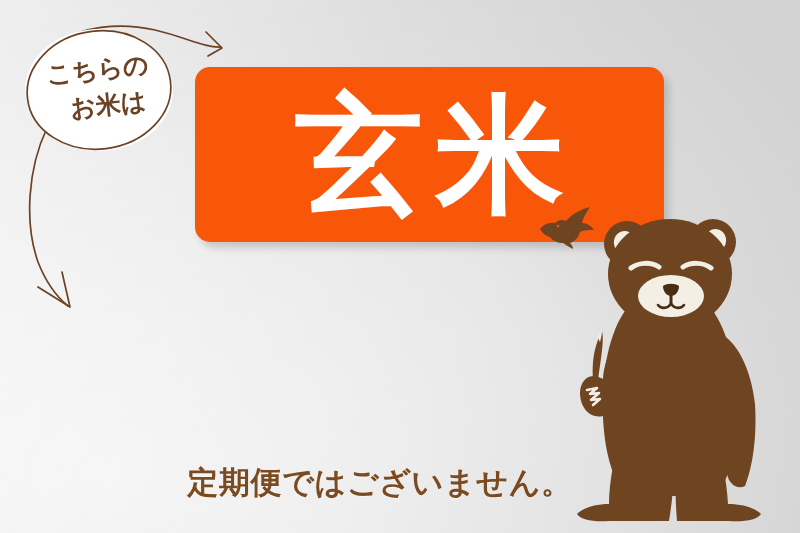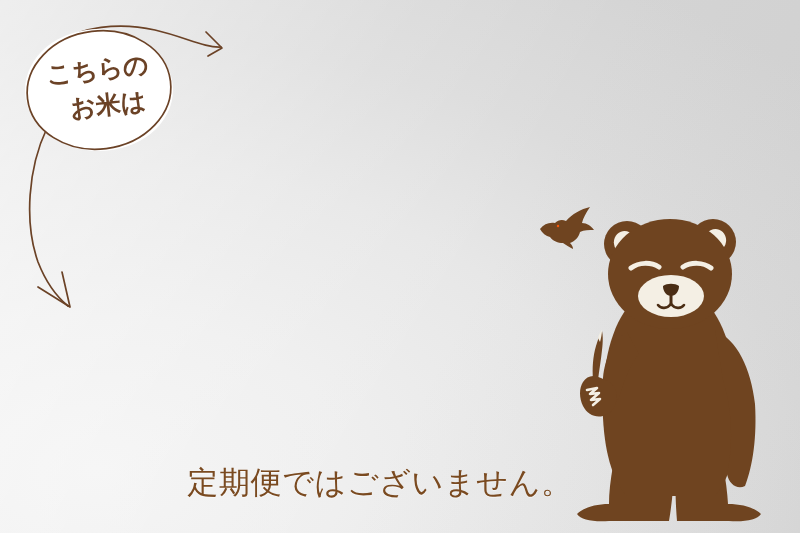--- a/index.html
+++ b/index.html
@@ -78,21 +78,21 @@
 
   
   #caption {
     position: absolute;
     left: 0;
     top: 462px;
     width: 760px;
     text-align: center;
     font-family: "DejaVu Sans", "Liberation Sans", sans-serif;
     font-size: 31px;
-    font-weight: 400;
+    font-weight: 700;
     color: #7a4a20;
     letter-spacing: 0.02em;
     z-index: 8;
     text-shadow: 0 1px 0 rgba(255,255,255,0.5);
   }
 
   
   #speech-bubble {
     position: absolute;
     left: 22px;
@@ -161,20 +161,23 @@
     <svg class="bubble-shape" viewBox="0 0 155 130">
       <ellipse cx="77" cy="64" rx="74" ry="61" fill="#ffffff"></ellipse>
       <ellipse cx="77" cy="64" rx="72" ry="59" fill="none" stroke="#6b4226" stroke-width="1.7" transform="rotate(-7 77 64)"></ellipse>
     </svg>
     <div class="bubble-label">
       <span class="l1">こちらの</span>
       <span class="l2">お米は</span>
     </div>
   </div>
 
+  <div id="orange-banner" class="banner">
+    <div class="banner-text">玄米</div>
+  </div>
 
   <svg id="bird" viewBox="0 0 62 48">
     <path d="M6,26 C10,21 15,19 21,20 C24,17 28,16 32,18 C38,11 47,6 56,4
              C52,10 49,15 48,20 C53,20 57,23 60,27 C55,27 50,27 46,29
              C45,34 41,38 36,40 C38,42 39,44 39,46 C35,44 32,42 29,40
              C24,40 19,38 16,34 C12,33 8,30 6,26 Z" fill="#6f4420"></path>
     <path d="M20,22 C17,22 14,23 12,25 C14,25 17,24 20,24 Z" fill="#6f4420"></path>
     <circle cx="24" cy="23" r="1.2" fill="#f85709"></circle>
   </svg>
 

